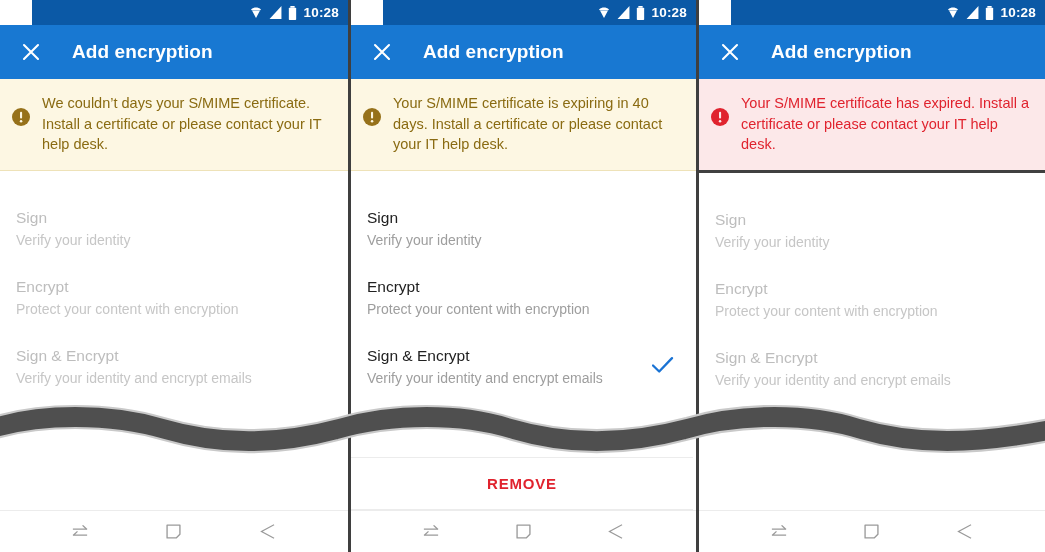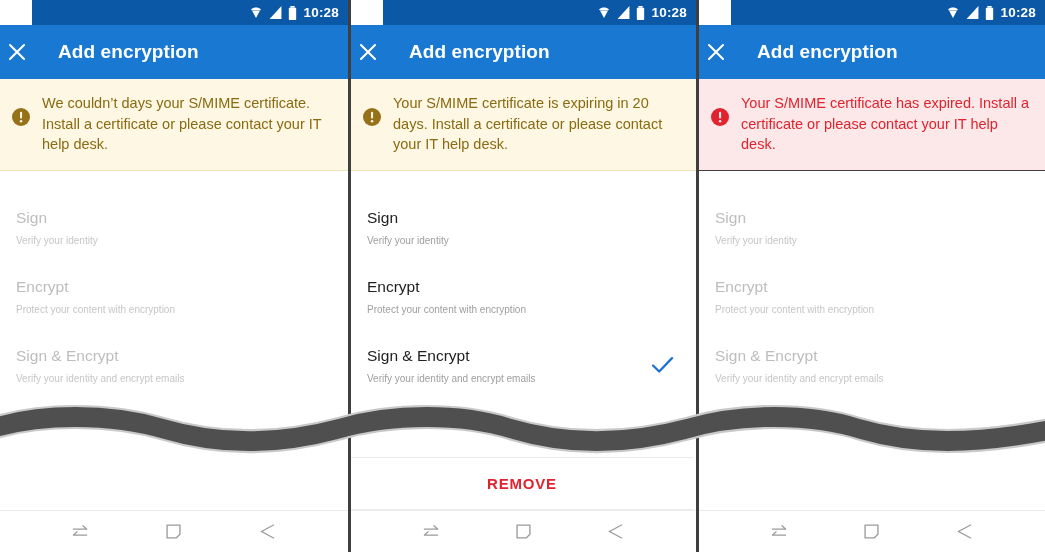--- a/index.html
+++ b/index.html
@@ -46,20 +46,21 @@
     letter-spacing:.2px;
     line-height:1;
   }
 
   
   .appbar {
     height:54px;
     background:#1878d2;
     display:flex;
     align-items:center;
+    padding-left:14px;
   }
   .close-btn {
     width:34px; height:34px;
     display:flex; align-items:center; justify-content:center;
     cursor:pointer;
     flex:0 0 auto;
   }
   .appbar-title {
     color:#ffffff;
     font-size:19px;
@@ -69,21 +70,21 @@
   }
 
   
   .banner {
     display:flex;
     align-items:flex-start;
     padding:14px 14px 15px 12px;
     min-height:76px;
   }
   .banner.warn   { background:#fdf7e3; border-bottom:1px solid #eee2b8; }
-  .banner.danger { background:#fce8e9; border-bottom:1px solid #404040; }
+  .banner.danger { background:#fce8e9; border-bottom:3px solid #404040; }
   .banner-icon { flex:0 0 auto; margin-top:15px; margin-right:12px; }
   .banner-text {
     font-size:14.5px;
     line-height:20.5px;
   }
   .banner.warn   .banner-text { color:#8a6b12; }
   .banner.danger .banner-text { color:#e0232e; }
 
   
   .options { padding-top:24px; }
@@ -91,21 +92,21 @@
     position:relative;
     padding:12px 16px 12px 16px;
     min-height:69px;
   }
   .option-title {
     font-size:15.5px;
     line-height:21px;
     margin-bottom:3px;
   }
   .option-sub {
-    font-size:10px;
+    font-size:14px;
     line-height:19px;
     color:#9e9e9e;
   }
   .enabled  .option-title { color:#212121; }
   .disabled .option-title { color:#bdbdbd; }
   .disabled .option-sub   { color:#c6c6c6; }
   .check {
     position:absolute;
     right:22px;
     top:50%;
@@ -249,21 +250,21 @@
           </svg>
         </div>
         <div class="appbar-title">Add encryption</div>
       </div>
       <div class="banner warn">
         <span class="banner-icon"><svg width="18" height="18" viewBox="0 0 18 18">
             <circle cx="9" cy="9" r="9" fill="#96711a"></circle>
             <rect x="8" y="3.8" width="2.1" height="6.6" rx="1" fill="#fdf7e3"></rect>
             <circle cx="9.05" cy="13.2" r="1.25" fill="#fdf7e3"></circle>
           </svg></span>
-        <div class="banner-text">Your S/MIME certificate is expiring in 20 days. Install a certificate or please contact your IT help desk.</div>
+        <div class="banner-text">Your S/MIME certificate is expiring in 40 days. Install a certificate or please contact your IT help desk.</div>
       </div>
       <div class="options">
         <div class="option enabled">
           <div class="option-title">Sign</div>
           <div class="option-sub">Verify your identity</div>
         </div>
         <div class="option enabled">
           <div class="option-title">Encrypt</div>
           <div class="option-sub">Protect your content with encryption</div>
         </div>

